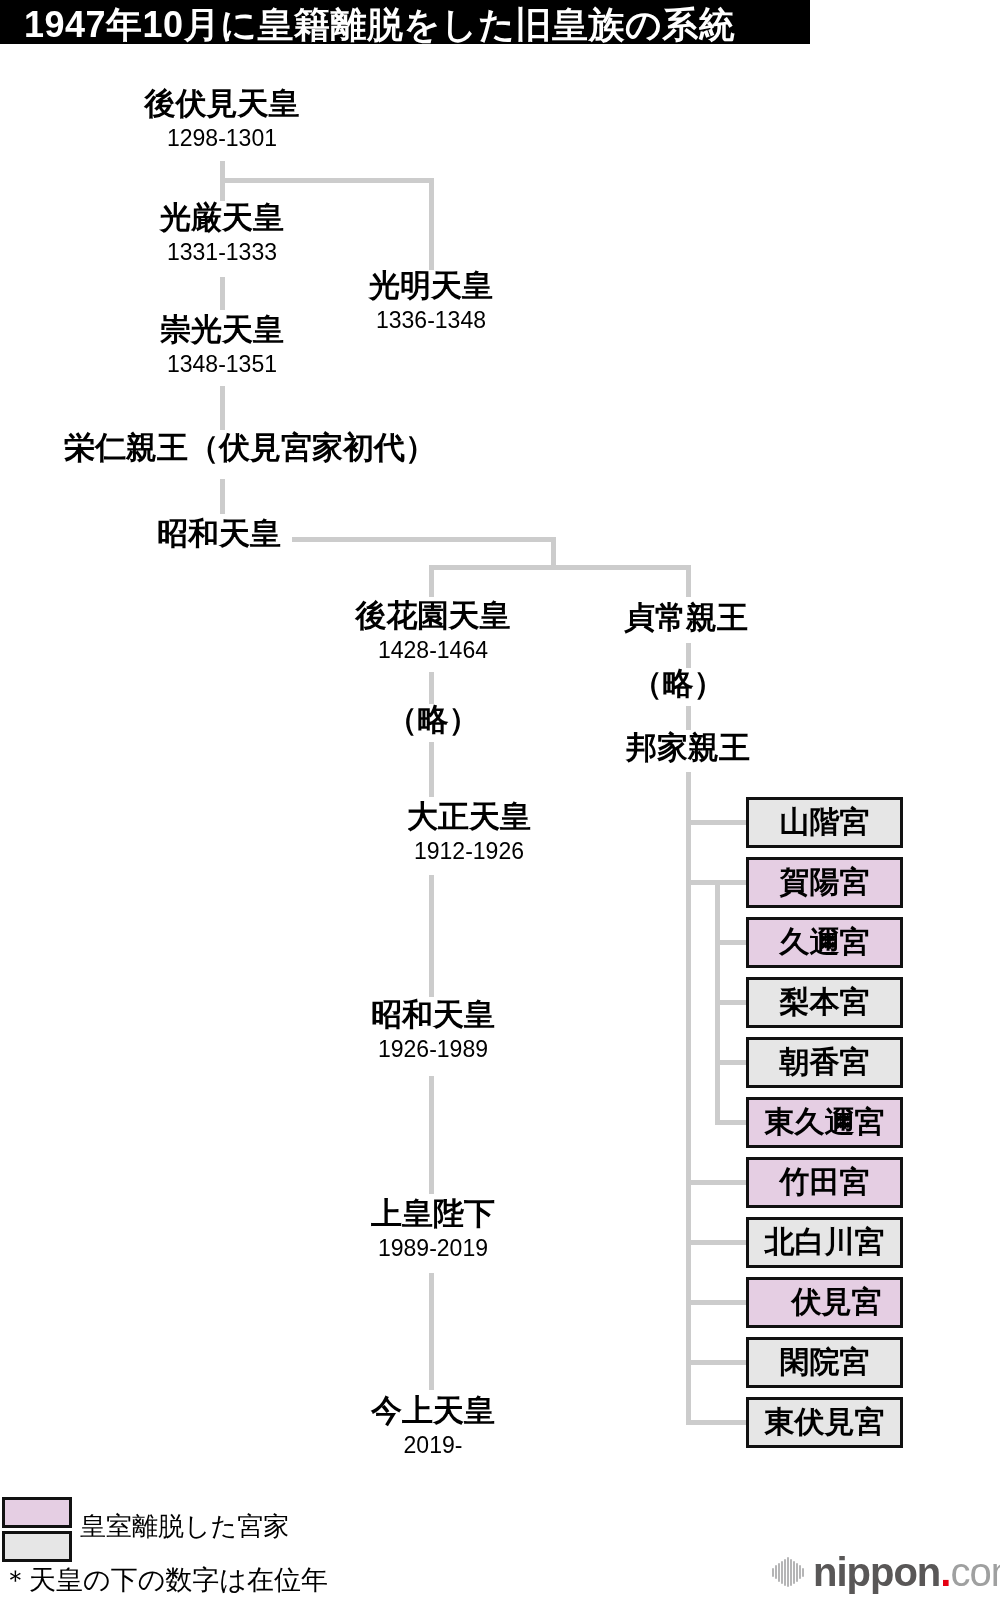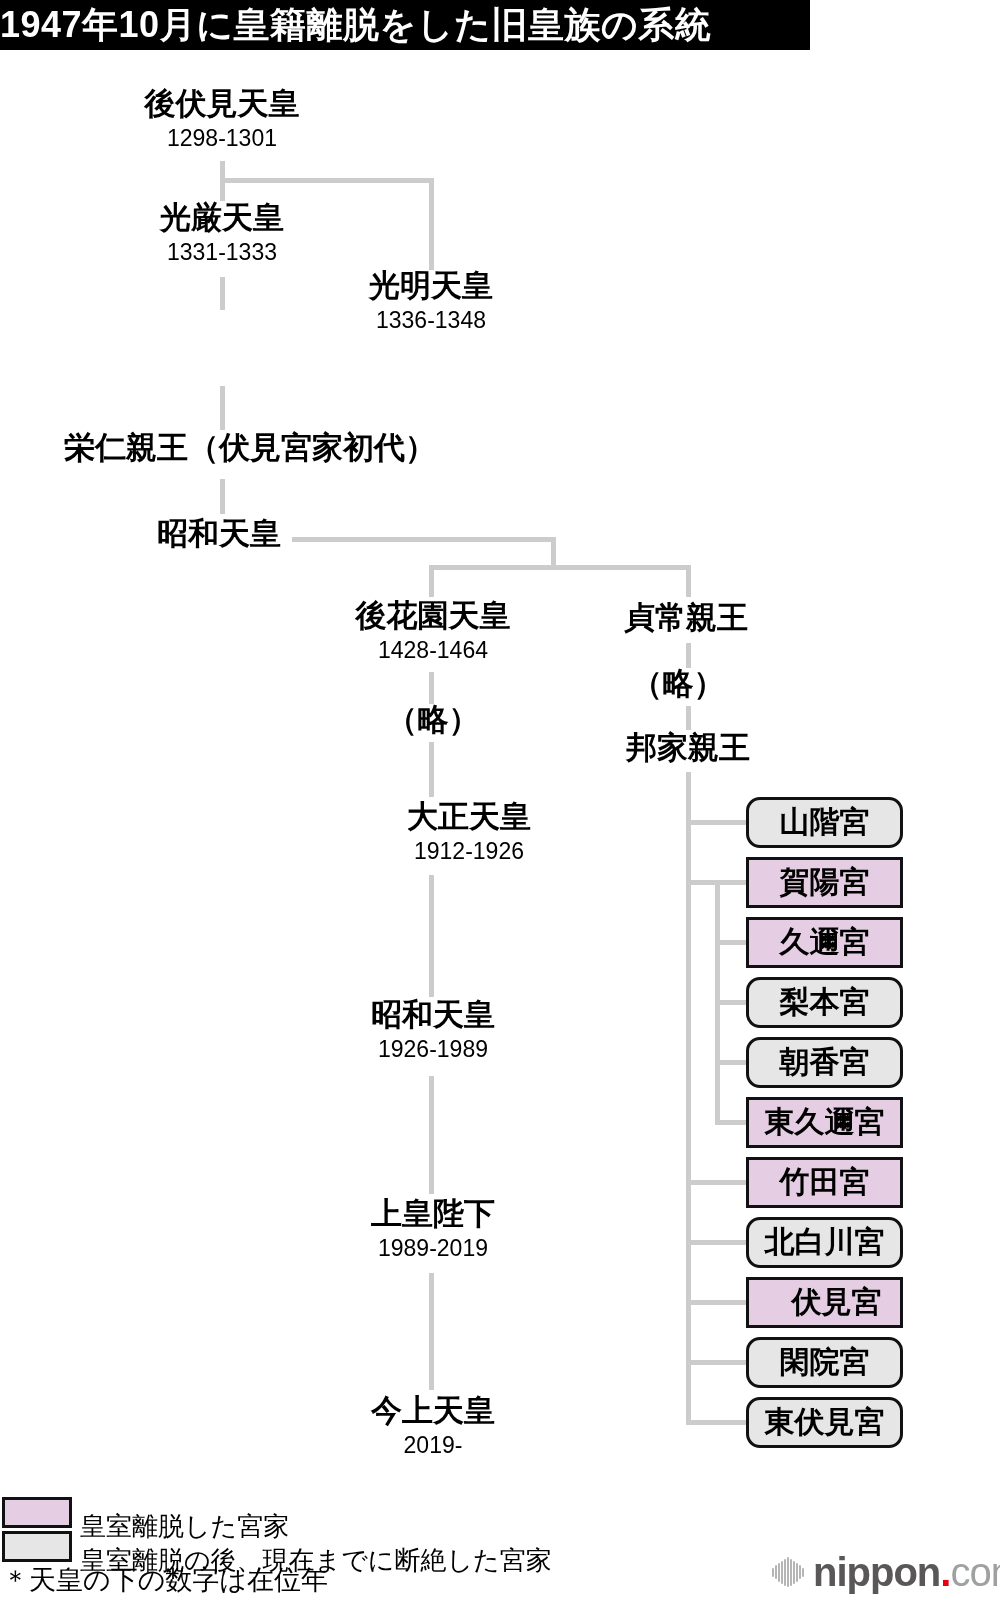--- a/index.html
+++ b/index.html
@@ -2,36 +2,36 @@
 <html><head>
 <meta charset="utf-8">
 <style>
   html,body{margin:0;padding:0;background:#fff;}
   .canvas{
     position:relative;width:1000px;height:1600px;background:#ffffff;
     font-family:"Liberation Sans",sans-serif;overflow:hidden;
     --line:#cccccc;--pink:#e5cee3;--gray:#e6e6e6;--bborder:#111111;
   }
   .title-bar{
-    position:absolute;left:0;top:0;width:810px;height:50px;background:var(--title-bg,#000);
+    position:absolute;left:0;top:0;width:810px;height:44px;background:var(--title-bg,#000);
     color:var(--title-fg,#fff);font-size:36px;font-weight:700;line-height:50px;
-    box-sizing:border-box;white-space:nowrap;letter-spacing:0.5px;
+    padding-left:24px;box-sizing:border-box;white-space:nowrap;letter-spacing:0.5px;
   }
   .ln{position:absolute;background:var(--line);}
   .node{position:absolute;text-align:center;transform:translateX(-50%);color:#000;}
   .node.la{transform:none;text-align:left;}
   .nm{font-size:31px;font-weight:700;line-height:36px;white-space:nowrap;}
   .yr{font-size:23px;font-weight:400;line-height:24px;margin-top:4px;white-space:nowrap;}
   .bbox{
     position:absolute;left:746px;width:157px;height:51px;box-sizing:border-box;
     border:3px solid var(--bborder);display:flex;align-items:center;justify-content:center;
     font-size:30px;font-weight:700;color:#000;white-space:nowrap;
   }
   .bbox.left{background:var(--pink);}
-  .bbox.extinct{background:var(--gray);border-radius:14px;}
+  .bbox.extinct{background:var(--gray);}
   .swatch{position:absolute;left:2px;width:70px;height:31px;box-sizing:border-box;border:3px solid var(--bborder);}
   .swatch.pink{background:var(--pink);}
   .swatch.gray{background:var(--gray);}
   .legend-label{position:absolute;left:80px;font-size:26px;line-height:31px;color:#000;white-space:nowrap;margin-top:13px;}
   .footnote{position:absolute;left:2px;top:1562px;font-size:27px;font-weight:400;color:#000;white-space:nowrap;}
   .logo{position:absolute;left:772px;top:1552px;display:flex;align-items:flex-end;}
   .logo-mark{display:flex;align-items:center;height:40px;margin-right:8px;}
   .logo-mark i{display:block;width:2px;margin-right:1px;background:#b5b5b6;border-radius:1px;}
   .logo-text{font-size:40px;line-height:40px;white-space:nowrap;letter-spacing:-1px;}
   .logo-text .main{color:var(--logo-dark,#595757);font-weight:700;}
@@ -73,20 +73,24 @@
     <div class="nm">後伏見天皇</div>
     <div class="yr">1298-1301</div>
   </div>
   <div class="node" style="left:222px;top:200px;">
     <div class="nm">光厳天皇</div>
     <div class="yr">1331-1333</div>
   </div>
   <div class="node" style="left:431px;top:268px;">
     <div class="nm">光明天皇</div>
     <div class="yr">1336-1348</div>
+  </div>
+  <div class="node" style="left:222px;top:312px;">
+    <div class="nm">崇光天皇</div>
+    <div class="yr">1348-1351</div>
   </div>
   <div class="node la" style="left:64px;top:430px;">
     <div class="nm">栄仁親王（伏見宮家初代）</div>
   </div>
   <div class="node" style="left:219px;top:516px;">
     <div class="nm">昭和天皇</div>
   </div>
 
   <div class="node" style="left:433px;top:598px;">
     <div class="nm">後花園天皇</div>
@@ -143,21 +147,20 @@
       <div class="bbox left" style="top: 1277px; padding-left: 24px;">伏見宮</div>
       <div class="ln" style="left: 686px; top: 1360px; width: 60px; height: 5px;"></div>
       <div class="bbox extinct" style="top: 1337px;">閑院宮</div>
       <div class="ln" style="left: 686px; top: 1420px; width: 60px; height: 5px;"></div>
       <div class="bbox extinct" style="top: 1397px;">東伏見宮</div>
     </div>
 
   <div class="swatch pink" style="top:1497px;"></div>
   <div class="legend-label" style="top:1498px;">皇室離脱した宮家</div>
   <div class="swatch gray" style="top:1531px;"></div>
-  <div class="legend-label" style="top:1532px;">皇室離脱の後、現在までに断絶した宮家</div>
   <div class="footnote">＊天皇の下の数字は在位年</div>
 
   <div class="logo">
     <div class="logo-mark" id="logo-mark">
         <i style="height: 9px;"></i>
         <i style="height: 14px;"></i>
         <i style="height: 19px;"></i>
         <i style="height: 23px;"></i>
         <i style="height: 27px;"></i>
         <i style="height: 30px;"></i>

